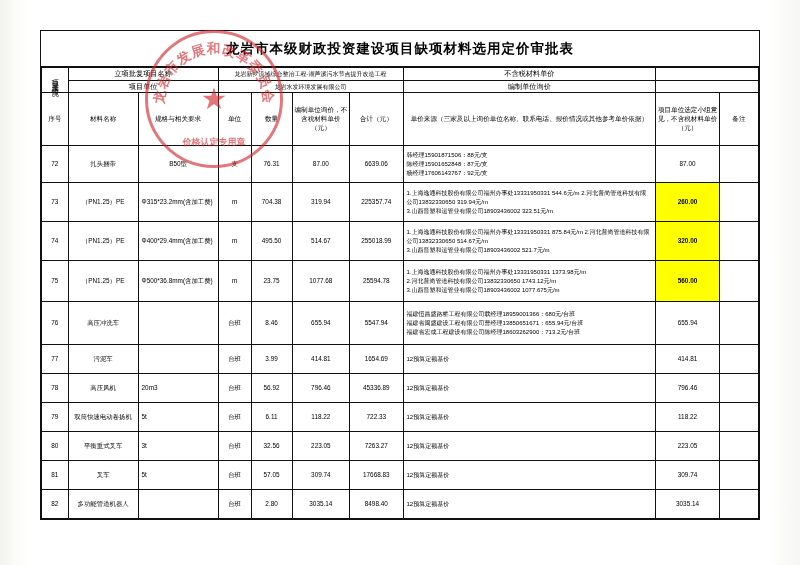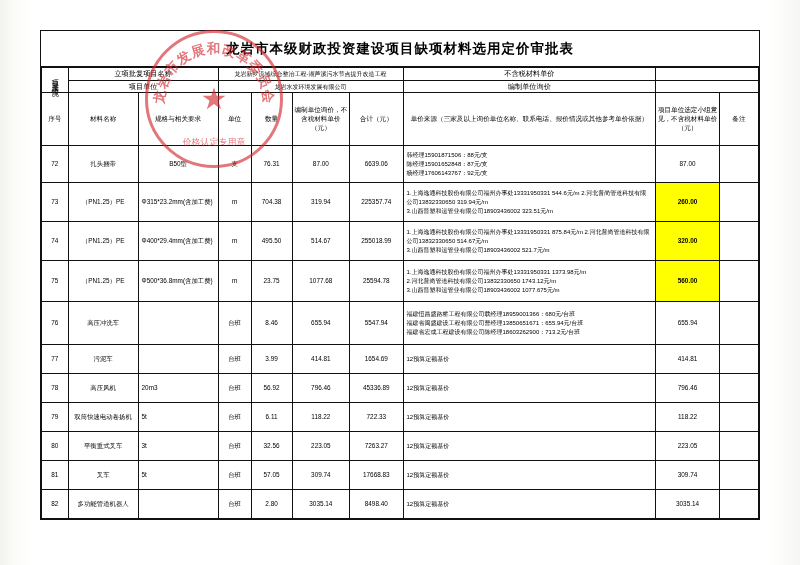--- a/index.html
+++ b/index.html
@@ -94,21 +94,21 @@
     font-family:"Liberation Serif","DejaVu Serif",serif;
     font-weight:bold;
     letter-spacing:1px;
   }
   .stamp .sub{
     position:absolute;
     left:0;right:0;bottom:16px;
     text-align:center;
     color:#d2232a;
     font-size:9px;
-    font-weight:normal;
+    font-weight:bold;
   }
 </style>
 </head>
 <body>
 
 <div class="page">
   <div class="paper-edge"></div>
 
   <div class="doc">
 

